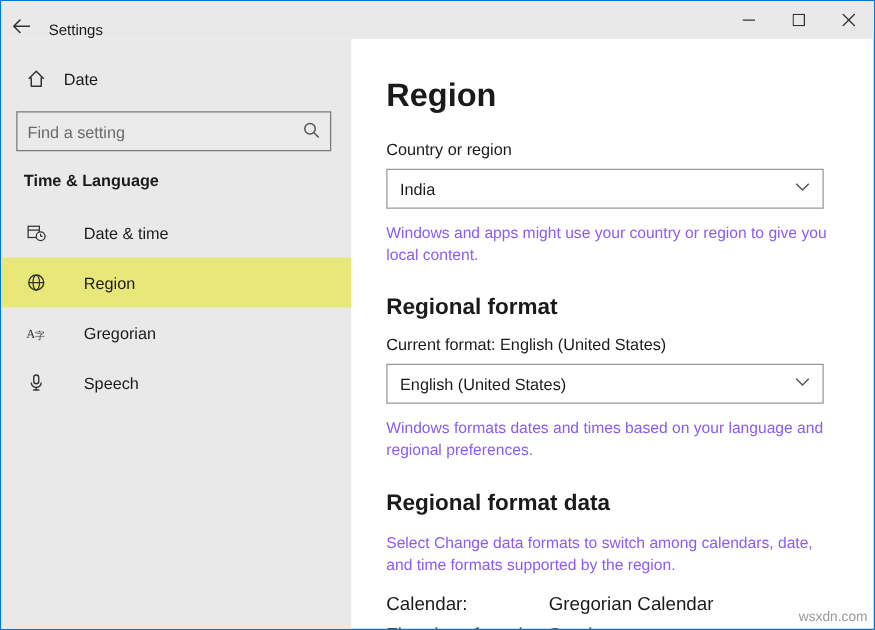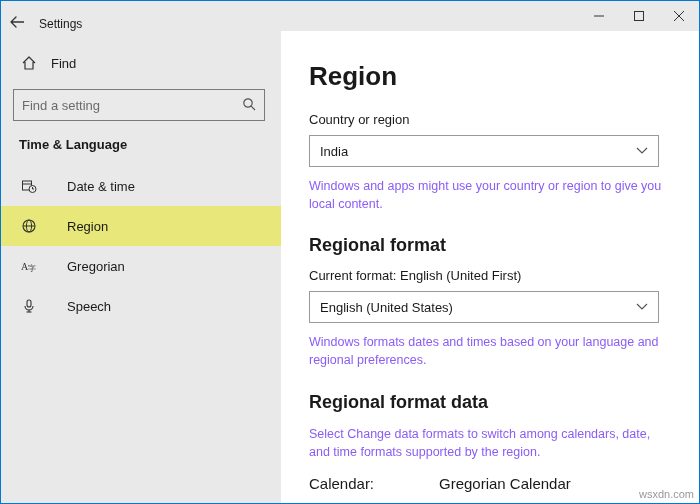--- a/index.html
+++ b/index.html
@@ -74,21 +74,21 @@
 
   <div class="body">
 
     <div class="sidebar">
       <div class="home-row">
         <span class="icon">
           <svg width="16" height="16" viewBox="0 0 16 16">
               <path d="M2 8 L8 2 L14 8 M4 7 V14 H12 V7" stroke="#333" stroke-width="1.2" fill="none" stroke-linejoin="round"></path>
             </svg>
         </span>
-        <span class="label">Find</span>
+        <span class="label">Date</span>
       </div>
 
       <div class="search-wrap">
         <div class="search">
           <input type="text" placeholder="Find a setting" style="">
           <span class="sicon">
             <svg width="14" height="14" viewBox="0 0 14 14">
                 <circle cx="6" cy="6" r="4.2" stroke="#555" stroke-width="1.2" fill="none"></circle>
                 <line x1="9.2" y1="9.2" x2="13" y2="13" stroke="#555" stroke-width="1.2"></line>
               </svg>
@@ -152,21 +152,21 @@
         <span class="dd-value">India</span>
         <span class="chev">
           <svg width="12" height="8" viewBox="0 0 12 8">
               <path d="M1 1 L6 6 L11 1" stroke="#555" stroke-width="1.2" fill="none"></path>
             </svg>
         </span>
       </div>
       <div class="hint">Windows and apps might use your country or region to give you local content.</div>
 
       <h2>Regional format</h2>
-      <div class="field-label">Current format: English (United First)</div>
+      <div class="field-label">Current format: English (United States)</div>
       <div class="dropdown">
         <span class="dd-value">English (United States)</span>
         <span class="chev">
           <svg width="12" height="8" viewBox="0 0 12 8">
               <path d="M1 1 L6 6 L11 1" stroke="#555" stroke-width="1.2" fill="none"></path>
             </svg>
         </span>
       </div>
       <div class="hint">Windows formats dates and times based on your language and regional preferences.</div>
 

